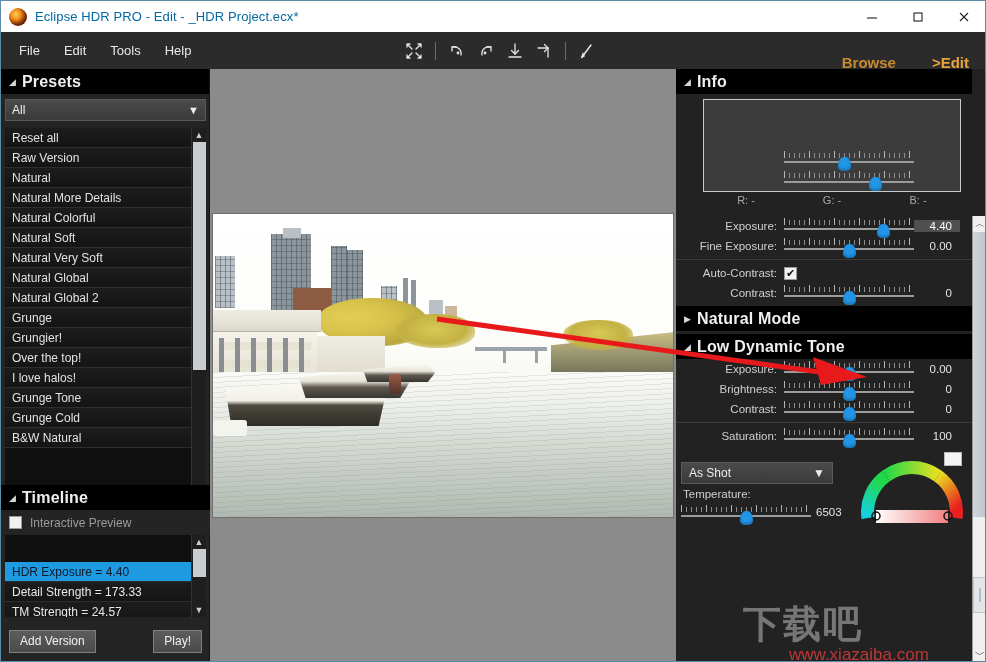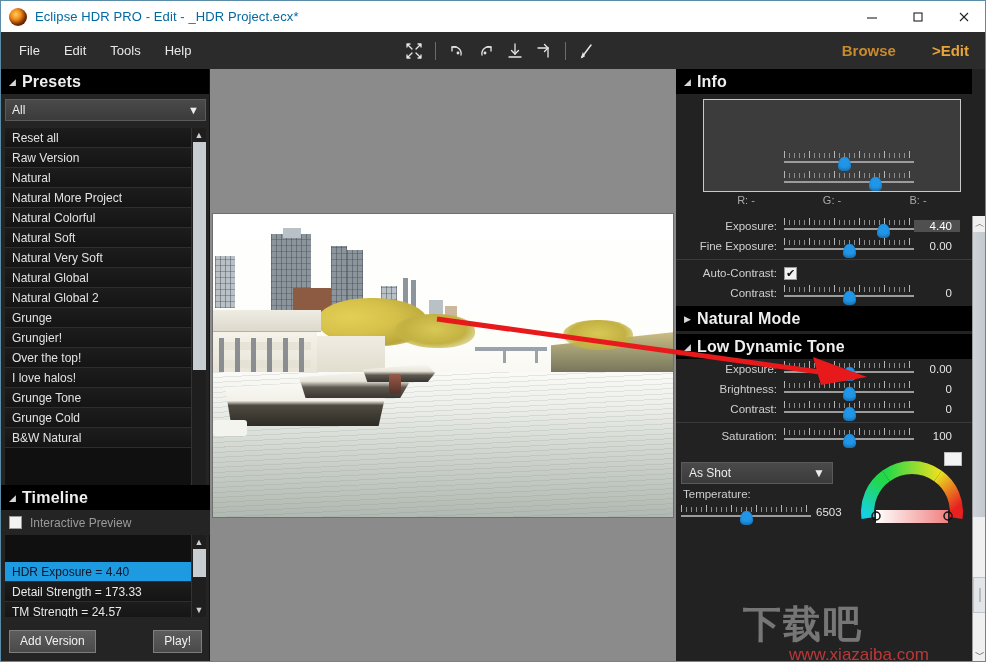--- a/index.html
+++ b/index.html
@@ -54,21 +54,21 @@
   #toolbar-center {
     position: absolute; left: 400px; top: 0; height: 37px;
     display: flex; align-items: center; gap: 3px;
   }
   .tool-btn {
     width: 26px; height: 26px; display: flex; align-items: center; justify-content: center;
     color: #e6e6e6;
   }
   .tool-sep { width: 1px; height: 18px; background: #6b6b6b; margin: 0 5px; }
   #mode-links {
-    position: absolute; right: 0; top: 0; height: 37px; display: flex; align-items: center;
+    position: absolute; right: 0; top: 12px; height: 37px; display: flex; align-items: center;
   }
   #mode-links > div {
     font-size: 15px; font-weight: bold; padding: 0 18px; white-space: nowrap;
   }
   #browse-link { color: #c98a2e; }
   #edit-link { color: #e8a33a; }
 
   
   #left-panel {
     position: absolute; left: 0; top: 68px; width: 209px; height: 594px;
@@ -442,21 +442,21 @@
     <div id="preset-filter">
       <span>All</span>
       <span class="caret">▼</span>
     </div>
 
     <div id="preset-list-wrap">
       <div id="preset-list">
           <div class="preset-row">Reset all</div>
           <div class="preset-row">Raw Version</div>
           <div class="preset-row">Natural</div>
-          <div class="preset-row">Natural More Project</div>
+          <div class="preset-row">Natural More Details</div>
           <div class="preset-row">Natural Colorful</div>
           <div class="preset-row">Natural Soft</div>
           <div class="preset-row">Natural Very Soft</div>
           <div class="preset-row">Natural Global</div>
           <div class="preset-row">Natural Global 2</div>
           <div class="preset-row">Grunge</div>
           <div class="preset-row">Grungier!</div>
           <div class="preset-row">Over the top!</div>
           <div class="preset-row">I love halos!</div>
           <div class="preset-row">Grunge Tone</div>

